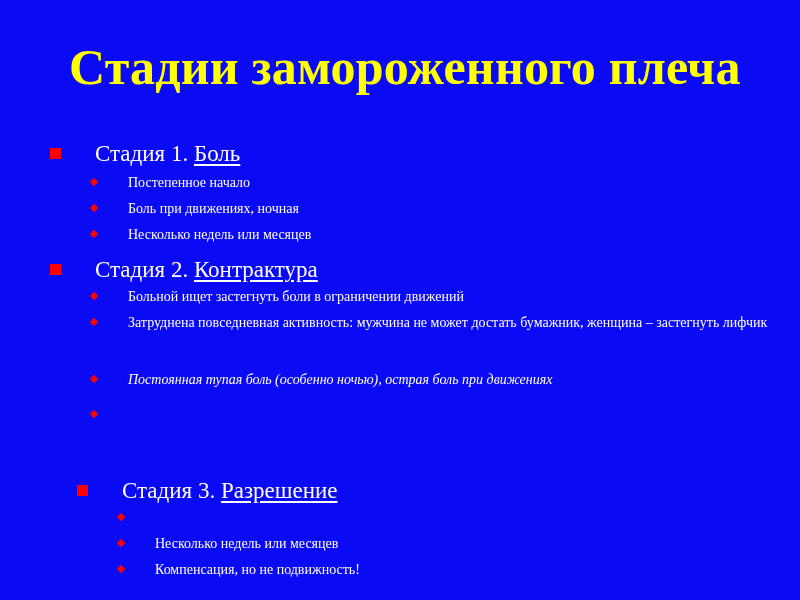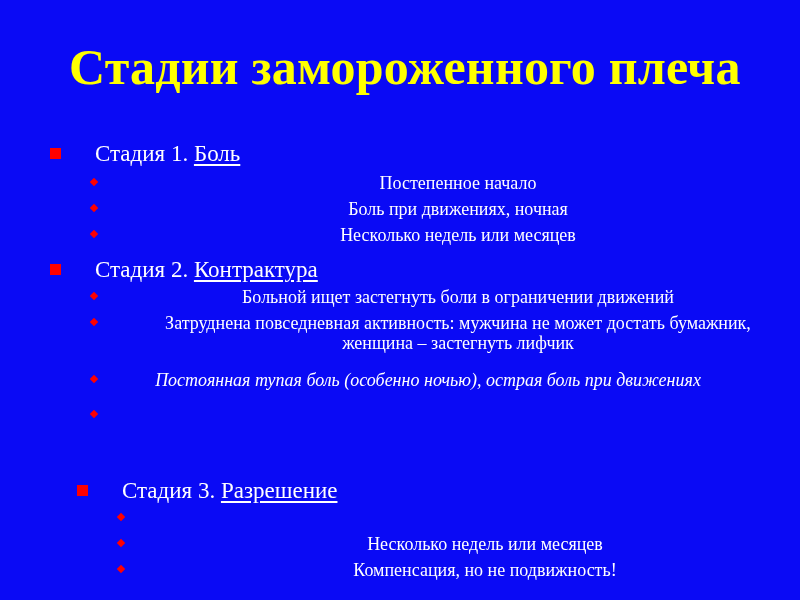--- a/index.html
+++ b/index.html
@@ -21,21 +21,21 @@
     .stage-head {
       position: relative; height: 28px;
       font-size: 23px; line-height: 28px;
     }
     .sq {
       position: absolute; left: 50px; top: 8px;
       width: 11px; height: 11px; background: #ff0000;
     }
     .stage-head .txt { position: absolute; left: 95px; top: 0; white-space: nowrap; }
     .stage-head u { text-decoration: underline; text-decoration-thickness: 1.5px; text-underline-offset: 3px; }
-    .item { position: relative; font-size: 18px; line-height: 20px; text-align: center; }
+    .item { position: relative; font-size: 14px; line-height: 20px; }
     .dia {
       position: absolute; left: 91px; top: 6px;
       width: 6px; height: 6px; background: #ff0000;
       transform: rotate(45deg);
     }
     .item .txt { position: absolute; left: 128px; width: 660px; top: 0; }
   </style>
 </head>
 <body>
 

